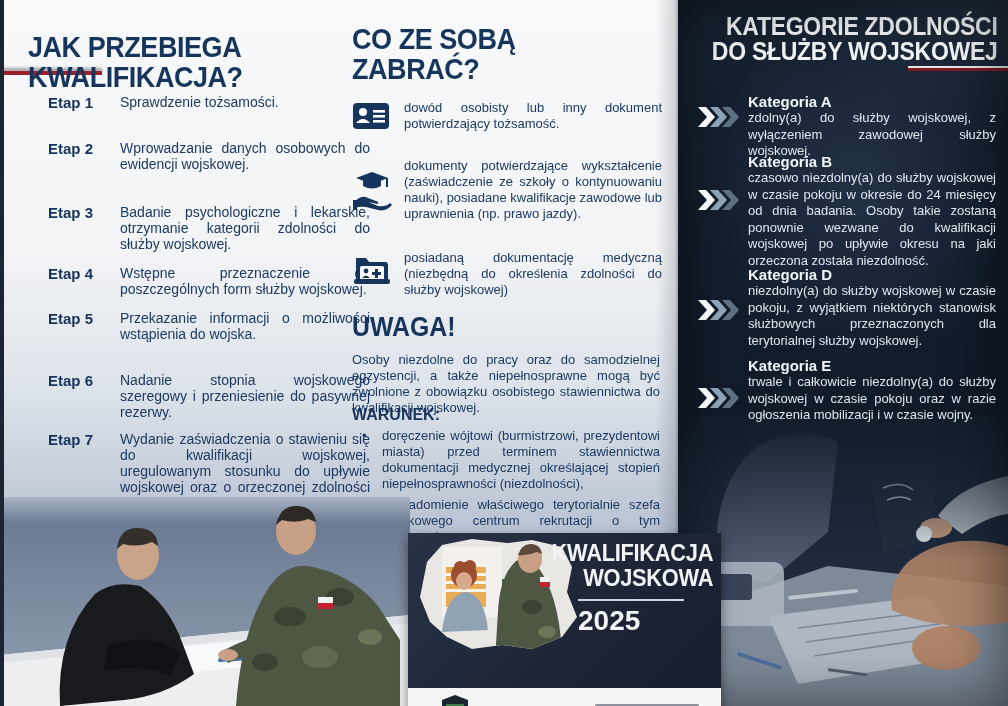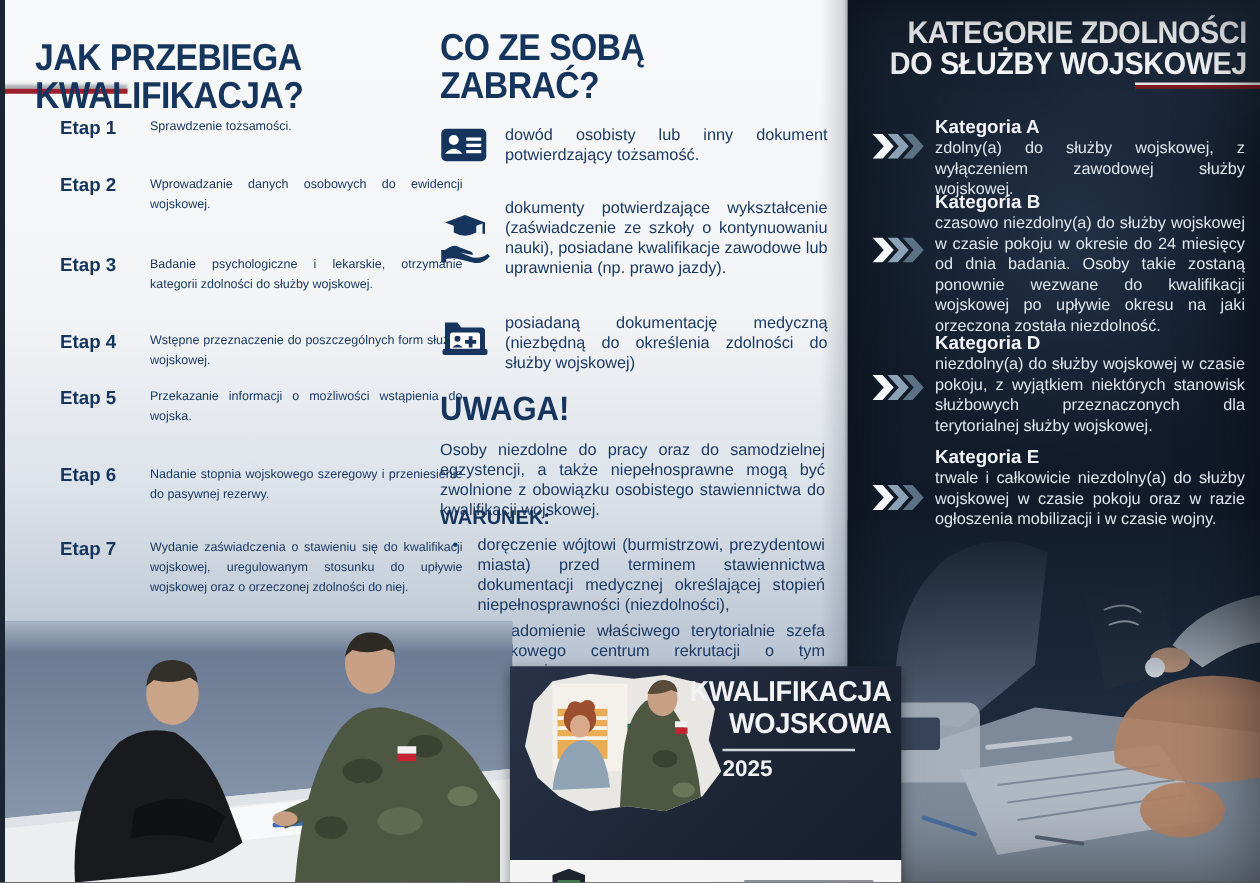--- a/index.html
+++ b/index.html
@@ -13,21 +13,21 @@
   .fold-shadow{position:absolute;top:0;height:706px;width:22px;left:656px;
     background:linear-gradient(90deg,rgba(40,50,70,0) 0%,rgba(40,50,70,.18) 85%,rgba(20,28,44,.35) 100%);z-index:5;}
   
   .big-title{color:#16355d;font-weight:bold;font-size:30px;line-height:30px;letter-spacing:-.5px;
     transform:scaleX(.9);transform-origin:left top;white-space:nowrap;}
   .red-rule{position:absolute;background:#9b1f2c;box-shadow:0 -3px 3px rgba(60,60,70,.45);}
   
   .col-left{position:absolute;left:28px;top:16px;width:320px;z-index:2;margin-top:16px;}
   .step-row{position:absolute;left:28px;width:322px;display:flex;z-index:2;margin-left:20px;}
   .step-label{width:72px;flex:none;color:#16355d;font-weight:bold;font-size:15px;}
-  .step-text{flex:1;color:#1c3a62;font-size:10px;line-height:16px;text-align:justify;}
+  .step-text{flex:1;color:#1c3a62;font-size:14px;line-height:16px;text-align:justify;}
   
   .col-mid-title{position:absolute;left:352px;top:24px;z-index:2;}
   .mid-item{position:absolute;left:352px;width:310px;display:flex;align-items:flex-start;z-index:2;}
   .icon-box{width:52px;flex:none;padding-top:2px;}
   .mid-text{flex:1;color:#1c3a62;font-size:13px;line-height:16px;text-align:justify;}
   .uwaga-title{position:absolute;left:352px;top:312px;color:#16355d;font-weight:bold;font-size:27px;
     transform:scaleX(.92);transform-origin:left top;z-index:2;}
   .uwaga-text{position:absolute;left:352px;top:352px;width:308px;color:#1c3a62;font-size:13px;line-height:16px;text-align:justify;z-index:2;}
   .warunek-title{position:absolute;left:352px;top:406px;color:#16355d;font-weight:bold;font-size:16px;z-index:2;}
   .bullet-row{position:absolute;left:362px;width:298px;display:flex;z-index:2;}
@@ -49,21 +49,21 @@
   .chev{position:absolute;left:698px;z-index:7;}
   
   .photo-left{position:absolute;left:0;top:497px;width:410px;height:209px;z-index:3;}
   
   .promo{position:absolute;left:408px;top:533px;width:313px;height:205px;z-index:8;
     background:linear-gradient(135deg,#2a3248 0%,#1c2435 55%,#161d2c 100%);
     box-shadow:0 4px 10px rgba(0,0,0,.45);}
   .promo-title{position:absolute;right:8px;top:8px;text-align:right;color:#f2f3f5;font-weight:bold;
     font-size:23px;line-height:25px;letter-spacing:-.3px;transform:scaleX(.95);transform-origin:right top;white-space:nowrap;}
   .promo-rule{position:absolute;left:170px;top:66px;width:106px;height:1.5px;background:#cfd3da;}
-  .promo-year{position:absolute;left:170px;top:72px;color:#f2f3f5;font-weight:bold;font-size:18px;}
+  .promo-year{position:absolute;left:170px;top:72px;color:#f2f3f5;font-weight:bold;font-size:28px;}
   .promo-strip{position:absolute;left:0;bottom:0;width:313px;height:50px;background:#f4f4f4;}
   .fine-print{position:absolute;right:22px;top:16px;width:130px;}
   .fp-bar{height:3px;border-radius:2px;background:#8b8f99;margin-bottom:4px;}
   .fp-red{height:2px;width:42px;background:#a8262e;margin-left:88px;margin-top:1px;}
   
   .streak{position:absolute;z-index:2;background:linear-gradient(120deg,rgba(255,255,255,.55),rgba(255,255,255,0));transform:skewX(-35deg);}
 </style>
 </head>
 <body>
 

